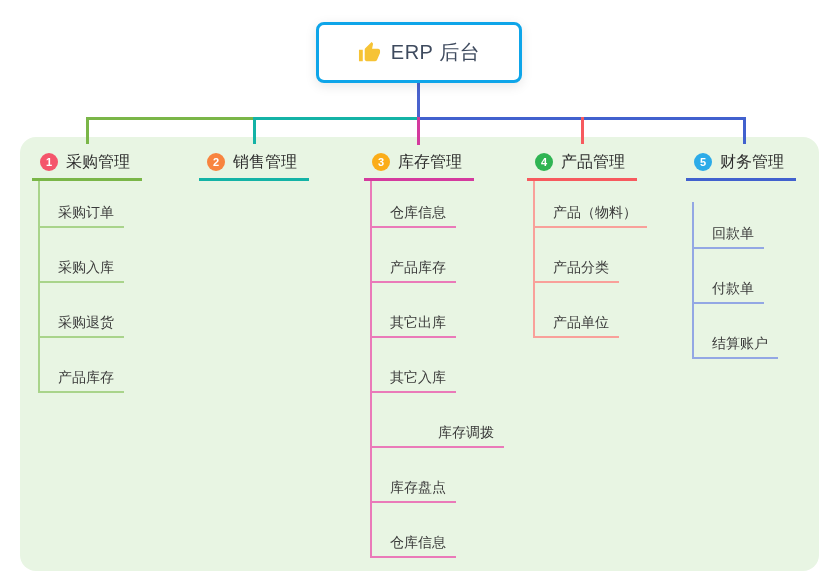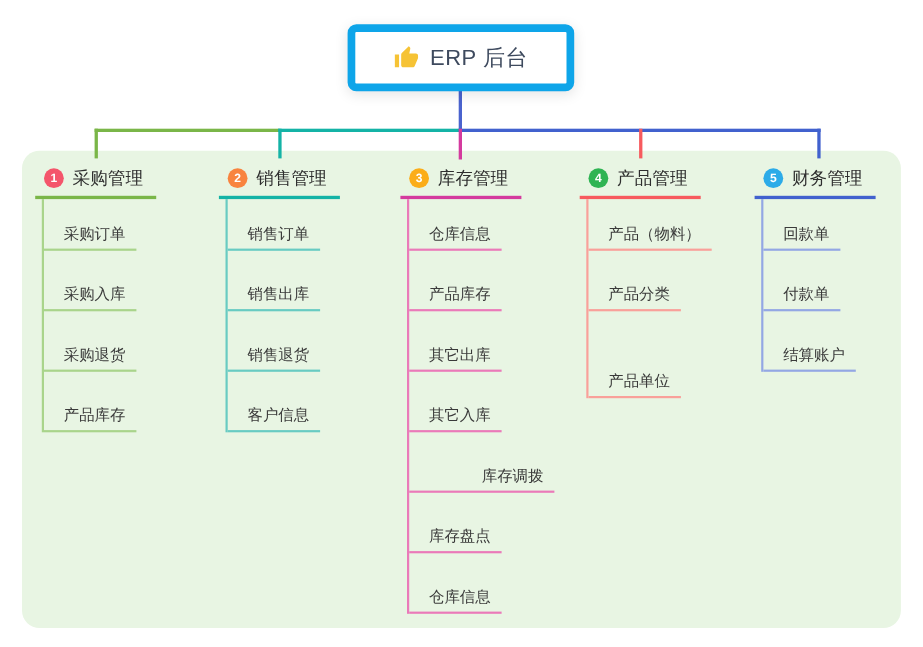--- a/index.html
+++ b/index.html
@@ -3,21 +3,21 @@
 <meta charset="utf-8">
 <style>
   html,body{margin:0;padding:0;background:#ffffff;}
   .canvas{
     position:relative;width:839px;height:588px;background:#ffffff;overflow:hidden;
     font-family:"Liberation Sans","DejaVu Sans",sans-serif;
   }
   
   .root-node{
     position:absolute;left:316px;top:22px;width:206px;height:61px;z-index:3;
-    background:#ffffff;border:7px solid #0ea5e9;border-radius:8px;
+    background:#ffffff;border:3px solid #0ea5e9;border-radius:8px;
     box-shadow:0 3px 12px rgba(0,0,0,.10);
     display:flex;align-items:center;justify-content:center;gap:10px;
     box-sizing:border-box;
   }
   .root-node .title{font-size:20px;font-weight:500;color:#3e4a5e;letter-spacing:.5px;white-space:nowrap;}
   .thumb-icon{width:23px;height:23px;flex:0 0 auto;}
   
   .line{position:absolute;z-index:1;}
   .hrail{height:3px;top:117px;}
   .vdrop{width:3px;top:117px;height:27px;}
@@ -99,34 +99,20 @@
           <span>产品库存</span>
         </div>
     </div>
   </div>
 
   <div class="branch branch-b2">
     <div class="branch-title" style="border-bottom-color: rgb(20, 179, 166);">
       <span class="badge" style="background-color: rgb(248, 132, 63);">2</span>
       <span class="label">销售管理</span>
     </div>
-    <div class="branch-children" style="border-left-color: rgb(104, 203, 194);">
-      <div class="child" style="border-bottom-color: rgb(104, 203, 194);">
-          <span>销售订单</span>
-        </div>
-      <div class="child" style="border-bottom-color: rgb(104, 203, 194);">
-          <span>销售出库</span>
-        </div>
-      <div class="child" style="border-bottom-color: rgb(104, 203, 194);">
-          <span>销售退货</span>
-        </div>
-      <div class="child" style="border-bottom-color: rgb(104, 203, 194);">
-          <span>客户信息</span>
-        </div>
-    </div>
   </div>
 
   <div class="branch branch-b3">
     <div class="branch-title" style="border-bottom-color: rgb(212, 58, 158);">
       <span class="badge" style="background-color: rgb(251, 173, 25);">3</span>
       <span class="label">库存管理</span>
     </div>
     <div class="branch-children" style="border-left-color: rgb(234, 122, 185);">
       <div class="child" style="border-bottom-color: rgb(234, 122, 185);">
           <span>仓库信息</span>
@@ -157,32 +143,32 @@
       <span class="badge" style="background-color: rgb(47, 180, 83);">4</span>
       <span class="label">产品管理</span>
     </div>
     <div class="branch-children" style="border-left-color: rgb(249, 160, 154);">
       <div class="child" style="border-bottom-color: rgb(249, 160, 154);">
           <span>产品（物料）</span>
         </div>
       <div class="child" style="border-bottom-color: rgb(249, 160, 154);">
           <span>产品分类</span>
         </div>
-      <div class="child" style="border-bottom-color: rgb(249, 160, 154); margin-top: 24px;">
+      <div class="child" style="border-bottom-color: rgb(249, 160, 154);">
           <span>产品单位</span>
         </div>
     </div>
   </div>
 
   <div class="branch branch-b5">
     <div class="branch-title" style="border-bottom-color: rgb(65, 97, 206);">
       <span class="badge" style="background-color: rgb(44, 171, 232);">5</span>
       <span class="label">财务管理</span>
     </div>
-    <div class="branch-children" style="border-left-color: rgb(147, 167, 228);">
+    <div class="branch-children" style="border-left-color: rgb(147, 167, 228); margin-top: 21px;">
       <div class="child" style="border-bottom-color: rgb(147, 167, 228);">
           <span>回款单</span>
         </div>
       <div class="child" style="border-bottom-color: rgb(147, 167, 228);">
           <span>付款单</span>
         </div>
       <div class="child" style="border-bottom-color: rgb(147, 167, 228);">
           <span>结算账户</span>
         </div>
     </div>

